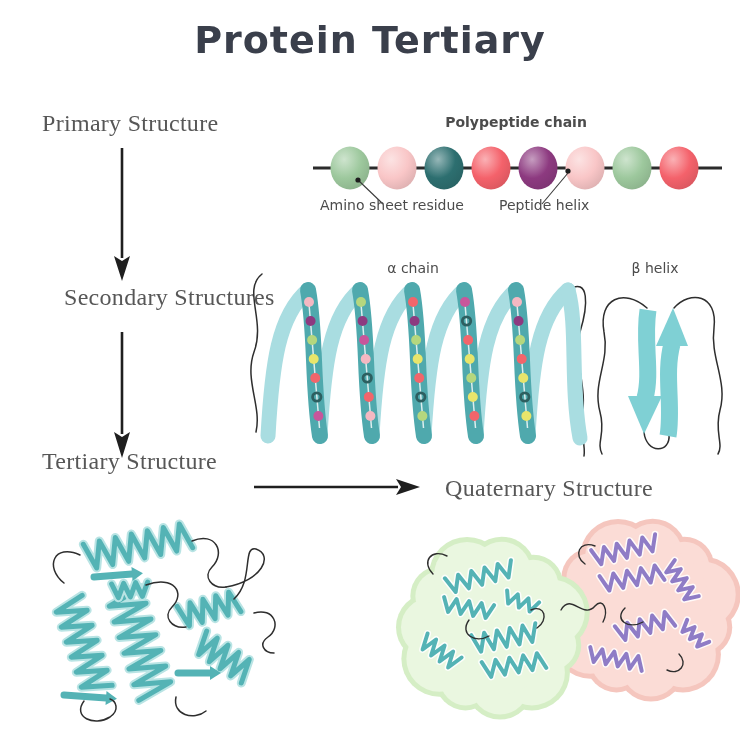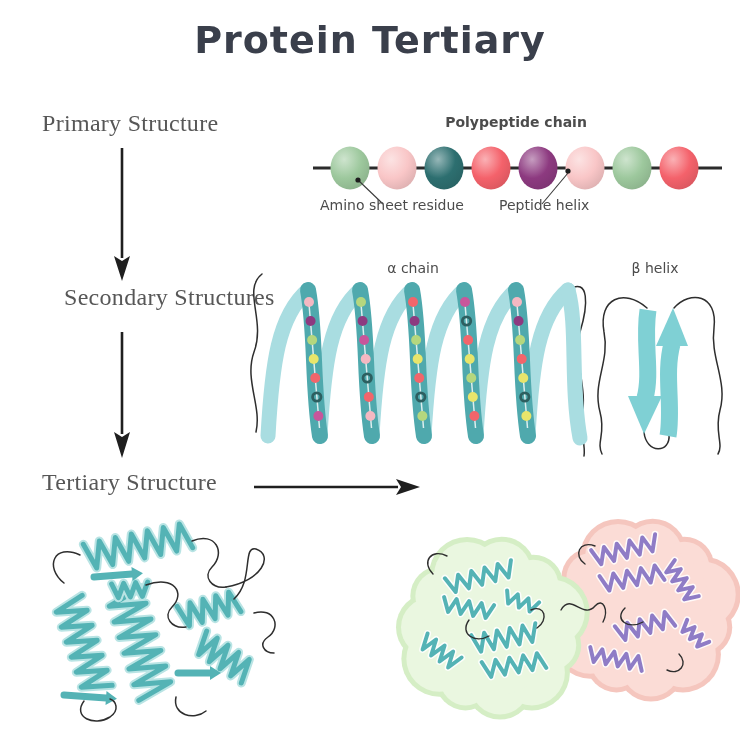--- a/index.html
+++ b/index.html
@@ -162,25 +162,26 @@
     <polygon class="sheet-head" points="40,110 74,110 56,148"></polygon>
     <path class="sheet-body" d="M 80,150 C 85,120 76,88 84,58"></path>
     <polygon class="sheet-head" points="68,60 100,60 85,22"></polygon>
   </svg>
 
   <svg style="left:112px;top:330px;" width="20" height="132" viewBox="0 0 20 132">
     <line class="blk-arrow-line" x1="10" y1="2" x2="10" y2="104"></line>
     <polygon class="blk-arrow-head" points="2,102 10,128 18,102 10,107"></polygon>
   </svg>
 
-  <div class="sec-label" style="left:42px;top:469px;">Tertiary Structure</div>
+  <div class="sec-label" style="left:42px;top:448px;">Tertiary Structure</div>
   <svg style="left:252px;top:477px;" width="170" height="20" viewBox="0 0 170 20">
     <line class="blk-arrow-line" x1="2" y1="10" x2="146" y2="10"></line>
     <polygon class="blk-arrow-head" points="144,2 168,10 144,18 149,10"></polygon>
   </svg>
+  <div class="sec-label" style="left:445px;top:475px;">Quaternary Structure</div>
 
   <svg id="tertiary-svg" style="left:28px;top:505px;" width="280" height="230" viewBox="0 0 280 230">
     <g id="t-zigs">
         <polyline class="zig-light" points="55.3,39.3 68.7,63.0 71.3,35.9 84.7,59.6 87.3,32.5 100.7,56.3 103.3,29.1 116.7,52.9 119.3,25.7 132.7,49.5 135.3,22.4 148.7,46.1 151.3,19.0 164.7,42.7"></polyline>
         <polyline class="zig-dark" points="55.3,39.3 68.7,63.0 71.3,35.9 84.7,59.6 87.3,32.5 100.7,56.3 103.3,29.1 116.7,52.9 119.3,25.7 132.7,49.5 135.3,22.4 148.7,46.1 151.3,19.0 164.7,42.7"></polyline>
         <polyline class="zig-light" points="54.2,90.3 28.3,107.2 59.2,105.3 33.3,122.2 64.2,120.3 38.3,137.2 69.2,135.3 43.3,152.2 74.2,150.3 48.3,167.2 79.2,165.3 53.3,182.2 84.2,180.3"></polyline>
         <polyline class="zig-dark" points="54.2,90.3 28.3,107.2 59.2,105.3 33.3,122.2 64.2,120.3 38.3,137.2 69.2,135.3 43.3,152.2 74.2,150.3 48.3,167.2 79.2,165.3 53.3,182.2 84.2,180.3"></polyline>
         <polyline class="zig-light" points="113.2,82.6 81.3,101.2 118.1,98.3 86.2,116.9 123.0,114.0 91.1,132.6 127.9,129.7 96.1,148.3 132.9,145.4 101.0,164.0 137.8,161.1 105.9,179.7 142.7,176.8 110.8,195.4"></polyline>
         <polyline class="zig-dark" points="113.2,82.6 81.3,101.2 118.1,98.3 86.2,116.9 123.0,114.0 91.1,132.6 127.9,129.7 96.1,148.3 132.9,145.4 101.0,164.0 137.8,161.1 105.9,179.7 142.7,176.8 110.8,195.4"></polyline>
         <polyline class="zig-light" points="149.1,101.4 161.4,120.8 162.0,97.8 174.3,117.3 174.9,94.3 187.1,113.7 187.7,90.7 200.0,110.2 200.6,87.2 212.9,106.6"></polyline>

